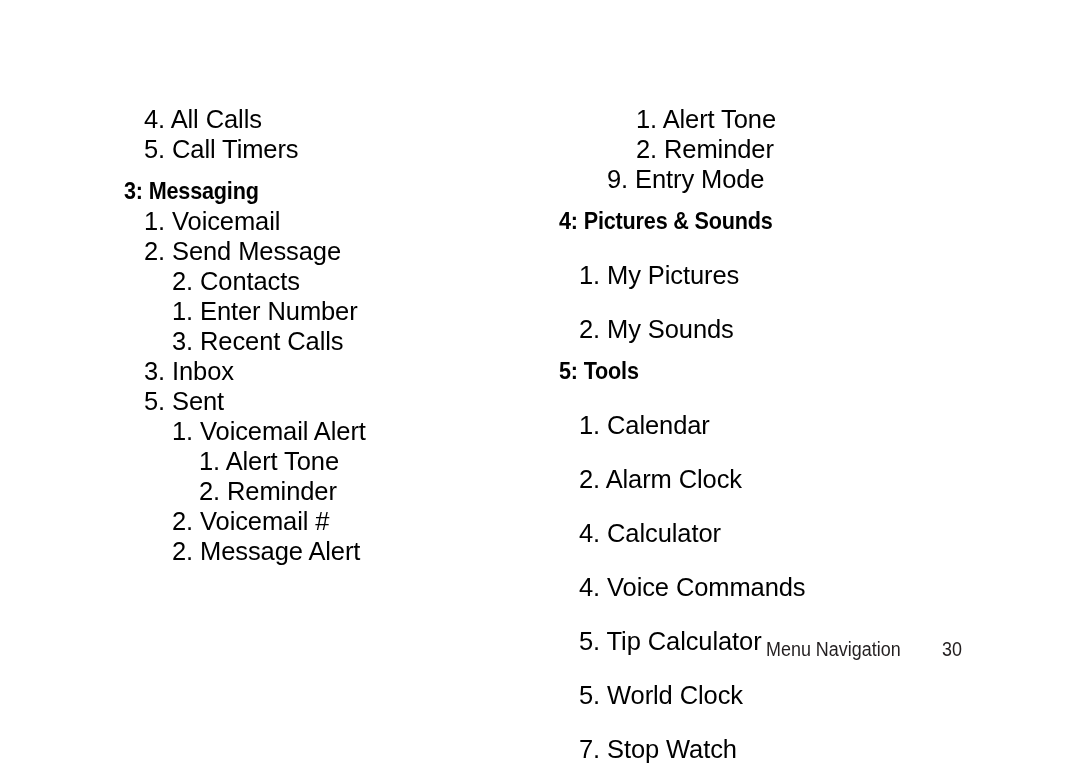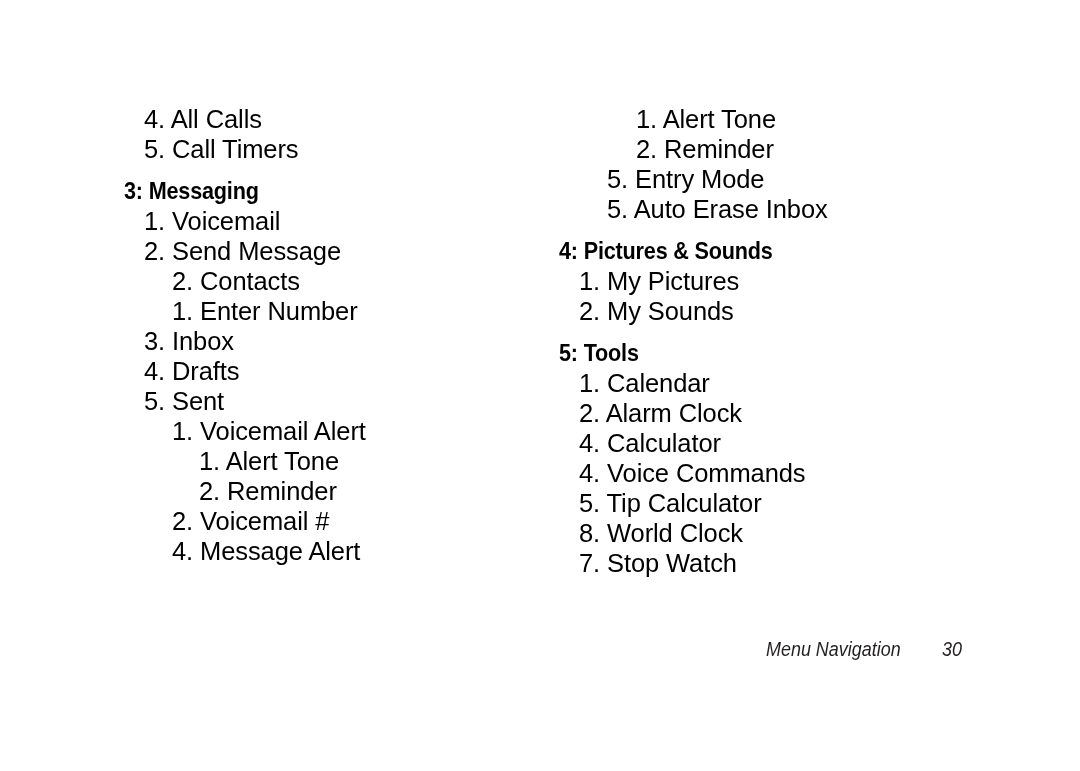--- a/index.html
+++ b/index.html
@@ -44,21 +44,21 @@
     white-space: pre;
     letter-spacing: -0.1px;
   }
 
   
   .lvl1 { padding-left: 20px; }
   .lvl2 { padding-left: 48px; }
   .lvl3 { padding-left: 75px; }
 
   
-  .col-right .lvl1 { padding-left: 20px; }
+  .col-right .lvl1 { padding-left: 20px; margin-top: 24px; }
   .col-right .lvl2 { padding-left: 48px; }
   .col-right .lvl3 { padding-left: 77px; }
 
   
   .heading {
     font-family: "Liberation Sans Narrow", "Liberation Sans", sans-serif;
     font-size: 24px;
     line-height: 30px;
     font-weight: 700;
     color: #000000;
@@ -75,21 +75,20 @@
 
   
   .footer {
     position: absolute;
     left: 760px;
     top: 637px;
     width: 260px;
     height: 30px;
     display: flex;
     align-items: baseline;
-    font-style: italic;
   }
   .footer-label {
     font-family: "Liberation Sans Narrow", "Liberation Sans", sans-serif;
     font-size: 19.5px;
     line-height: 24px;
     font-weight: 400;
     color: #231f20;
     white-space: pre;
     transform: scaleX(0.92);
     transform-origin: left center;
@@ -115,51 +114,50 @@
       <div class="group">
         <div class="line lvl1">4. All Calls</div>
         <div class="line lvl1">5. Call Timers</div>
       </div>
       <div class="group">
         <div class="heading">3: Messaging</div>
         <div class="line lvl1">1. Voicemail</div>
         <div class="line lvl1">2. Send Message</div>
         <div class="line lvl2">2. Contacts</div>
         <div class="line lvl2">1. Enter Number</div>
+        <div class="line lvl2">3. Recent Calls</div>
         <div class="line lvl1">3. Inbox</div>
-        <div class="line lvl1">4. Drafts</div>
         <div class="line lvl1">5. Sent</div>
         <div class="line lvl2">1. Voicemail Alert</div>
         <div class="line lvl3">1. Alert Tone</div>
         <div class="line lvl3">2. Reminder</div>
         <div class="line lvl2">2. Voicemail #</div>
-        <div class="line lvl2">4. Message Alert</div>
+        <div class="line lvl2">2. Message Alert</div>
       </div>
     </div>
 
   <div class="col col-right">
       <div class="group">
         <div class="line lvl3">1. Alert Tone</div>
         <div class="line lvl3">2. Reminder</div>
-        <div class="line lvl2">5. Entry Mode</div>
-        <div class="line lvl2">5. Auto Erase Inbox</div>
+        <div class="line lvl2">9. Entry Mode</div>
       </div>
       <div class="group">
         <div class="heading">4: Pictures &amp; Sounds</div>
         <div class="line lvl1">1. My Pictures</div>
         <div class="line lvl1">2. My Sounds</div>
       </div>
       <div class="group">
         <div class="heading">5: Tools</div>
         <div class="line lvl1">1. Calendar</div>
         <div class="line lvl1">2. Alarm Clock</div>
         <div class="line lvl1">4. Calculator</div>
         <div class="line lvl1">4. Voice Commands</div>
         <div class="line lvl1">5. Tip Calculator</div>
-        <div class="line lvl1">8. World Clock</div>
+        <div class="line lvl1">5. World Clock</div>
         <div class="line lvl1">7. Stop Watch</div>
       </div>
     </div>
 
   <div class="footer">
     <span class="footer-label">Menu Navigation</span>
     <span class="footer-page">30</span>
   </div>
 
 </div>

